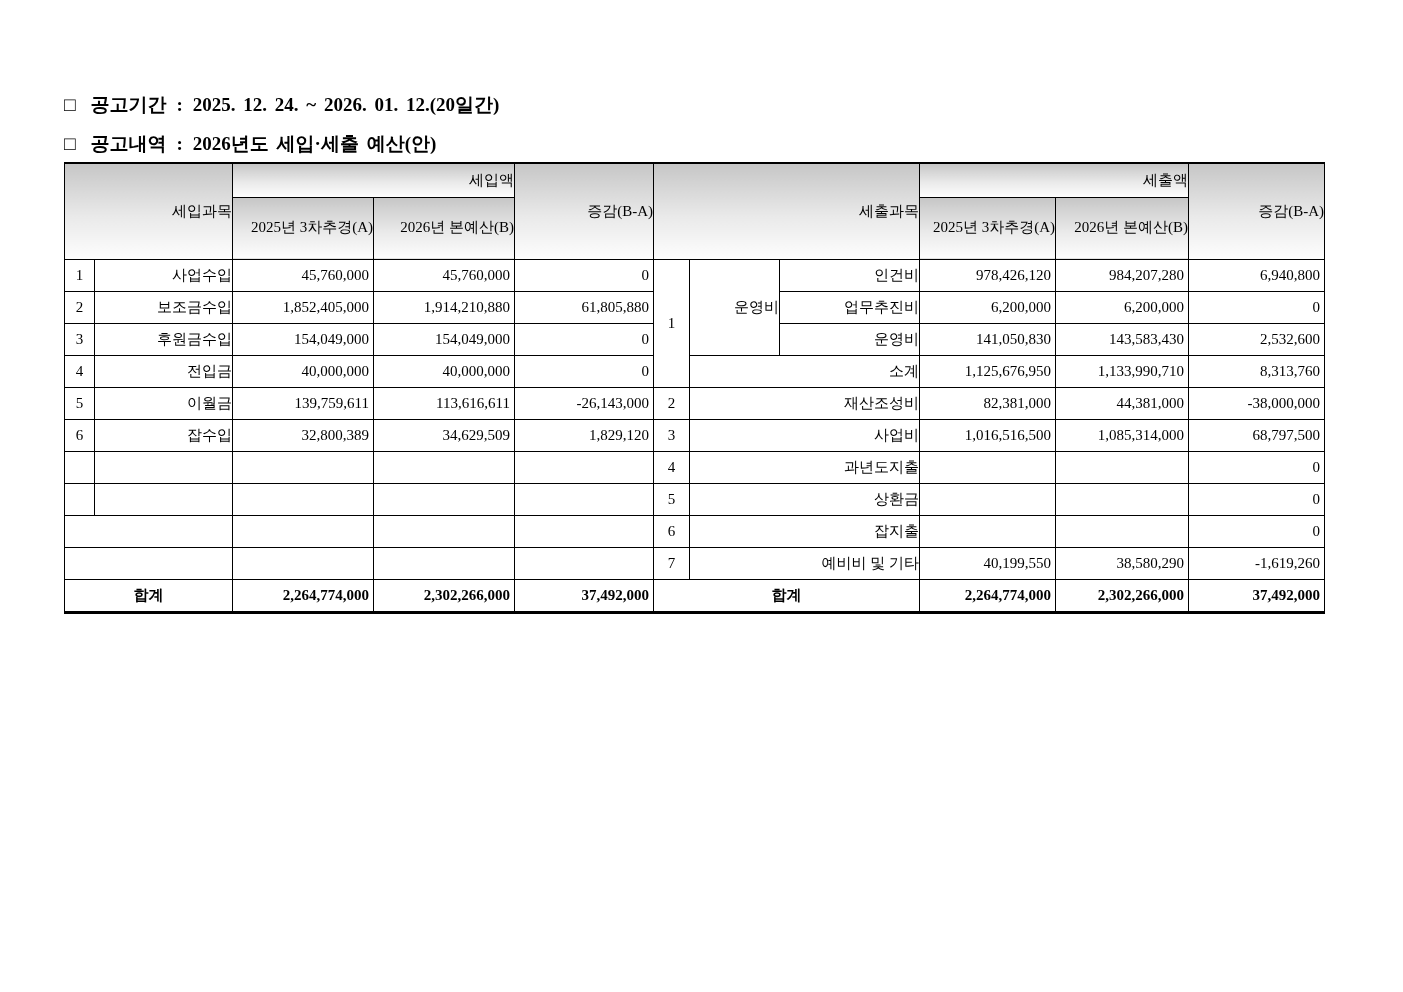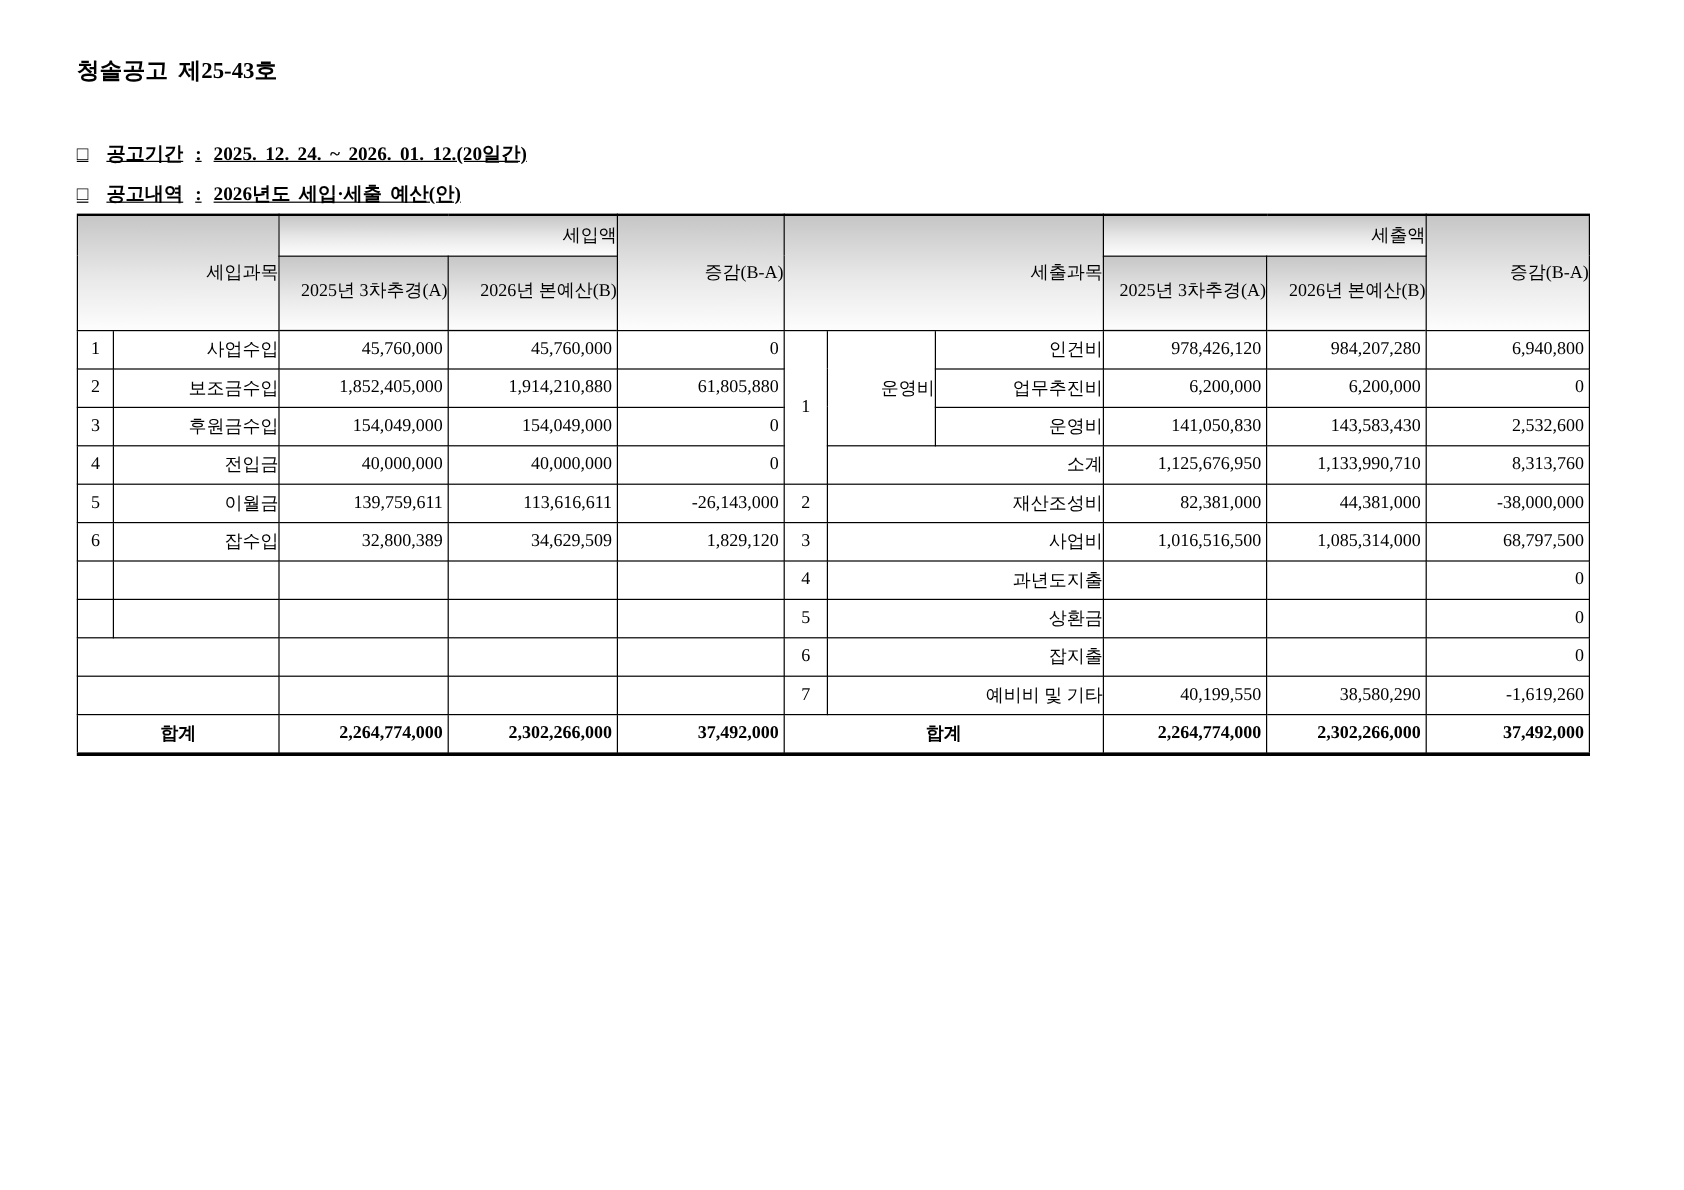--- a/index.html
+++ b/index.html
@@ -21,23 +21,22 @@
     word-spacing: 4px;
   }
   .intro {
     margin-top: 52px;
     font-size: 19px; font-weight: bold;
     word-spacing: 5px;
     line-height: 1.35;
   }
   .bullet-line {
     margin-top: 46px;
-    font-size: 16px; font-weight: bold;
+    font-size: 19px; font-weight: bold;
     word-spacing: 3px;
-    text-decoration: underline;
   }
   .bullet-line + .bullet-line { margin-top: 13px; }
   .bullet { margin-right: 15px; font-weight: normal; }
   .colon { margin: 0 10px; }
 
   .table-title {
     margin-top: 82px;
     text-align: center;
     font-size: 23px; font-weight: bold;
     word-spacing: 4px;
@@ -82,21 +81,20 @@
   td.val  { text-align: right; padding-right: 4px; }
   tr.trow td { font-weight: bold; margin-top: 38px; }
   td.total-label { text-align: center; }
 </style>
 </head>
 <body>
 
 <div class="page">
   <div class="content">
 
-    <p class="notice-no">청솔공고 제25-43호</p>
 
 
     <p class="bullet-line">
       <span class="bullet">□</span><span>공고기간</span><span class="colon">:</span><span>2025. 12. 24. ~ 2026. 01. 12.(20일간)</span>
     </p>
 
     <p class="bullet-line">
       <span class="bullet">□</span><span>공고내역</span><span class="colon">:</span><span>2026년도 세입·세출 예산(안)</span>
     </p>
 

